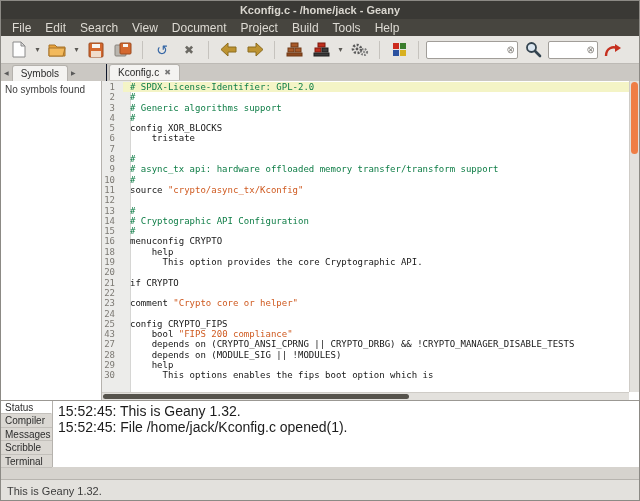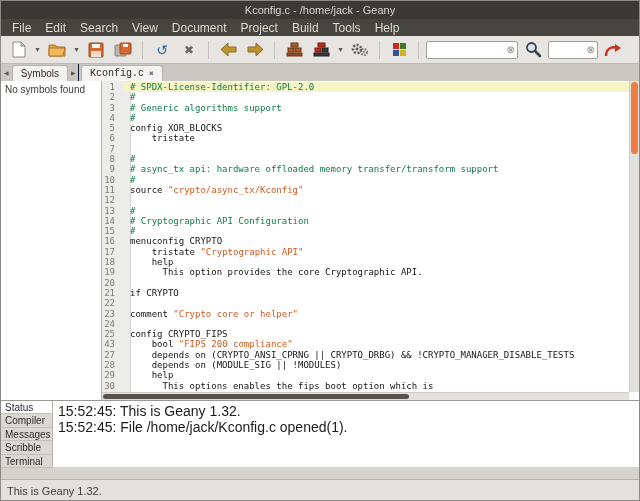--- a/index.html
+++ b/index.html
@@ -2,21 +2,21 @@
 <html><head>
 <meta charset="utf-8">
 <style>
   * { margin:0; padding:0; box-sizing:border-box; }
   html,body { background:#d6d3ce; }
   .app { position:relative; width:640px; height:501px; background:#d6d3ce;
          font-family:"Liberation Sans", sans-serif; overflow:hidden;
          border:1px solid #8c8a85; }
 
   .titlebar { position:absolute; top:0; left:0; right:0; height:18px;
-              background:#3a3935; color:#d9d6cf; font-size:11px; font-weight:normal;
+              background:#3a3935; color:#d9d6cf; font-size:11px; font-weight:bold;
               display:flex; align-items:center; justify-content:center; }
 
   .menubar { position:absolute; top:18px; left:0; right:0; height:17px;
              background:#47453f; display:flex; align-items:center; padding-left:4px; }
   .menu-item { color:#dedbd4; font-size:12px; padding:1px 7px; cursor:default; }
 
   .toolbar { position:absolute; top:35px; left:0; right:0; height:28px;
              background:#e7e5e1; border-bottom:1px solid #bdbab5;
              display:flex; align-items:center; padding:0 5px; gap:3px; }
   .tb-btn { display:inline-flex; align-items:center; justify-content:center;
@@ -25,27 +25,27 @@
   .tb-sep { width:1px; height:18px; background:#c6c3be; margin:0 4px; }
   .glyph { font-size:14px; line-height:1; }
   .tb-entry { position:relative; display:inline-flex; align-items:center; }
   .tb-entry input { height:18px; border:1px solid #a19e99; border-radius:2px;
                     background:#fff; font-size:10px; padding:0 14px 0 4px;
                     font-family:"Liberation Sans", sans-serif; }
   .entry-clear { position:absolute; right:3px; color:#8a8782; font-size:10px; }
 
   .tabrow { position:absolute; top:63px; left:0; right:0; height:17px;
             background:#cbc8c3; display:flex; }
-  .side-tabs { width:78px; display:flex; align-items:flex-end;
-               border-right:1px solid #0f172a;justify-content:space-between; }
+  .side-tabs { width:106px; display:flex; align-items:flex-end;
+               border-right:1px solid #0f172a; }
   .chev { font-size:6px; color:#5a5a5a; padding:0 3px 5px 3px; }
   .tab { background:#f4f3f1; border:1px solid #b5b2ad; border-bottom:none;
          border-radius:3px 3px 0 0; font-size:10px; color:#2b2b2b;
          padding:2px 8px 2px 8px; height:16px; display:flex; align-items:center; gap:5px; }
-  .edit-tabs { flex:1; display:flex; align-items:flex-end; padding-left:2px;font-family:Liberation Mono, monospace; }
+  .edit-tabs { flex:1; display:flex; padding-left:2px; }
   .tab-close { font-size:8px; color:#777; }
 
   .main { position:absolute; top:80px; left:0; right:0; height:319px; background:#fff; }
   .sidebar { position:absolute; left:0; top:0; bottom:0; width:101px; background:#fff;
              border-right:1px solid #b5b2ad; }
   .sidebar-empty { font-size:10px; color:#3d3d3d; padding:3px 4px; }
 
   .editor { position:absolute; left:101px; top:0; right:0; bottom:0; background:#fff; }
   .gutter-bg { position:absolute; left:0; top:0; bottom:8px; width:29px;
                background:#ececea; border-right:1px solid #d6d6d4; }
@@ -290,24 +290,20 @@
           </div>
           <div class="row">
             <span class="ln">15</span>
             <span class="lc"><span class="seg-p">#</span></span>
           </div>
           <div class="row">
             <span class="ln">16</span>
             <span class="lc"><span class="seg-d">menuconfig CRYPTO</span></span>
           </div>
           <div class="row">
-            <span class="ln">17</span>
-            <span class="lc"><span class="seg-d">    tristate </span><span class="seg-s">"Cryptographic API"</span></span>
-          </div>
-          <div class="row">
             <span class="ln">18</span>
             <span class="lc"><span class="seg-d">    help</span></span>
           </div>
           <div class="row">
             <span class="ln">19</span>
             <span class="lc"><span class="seg-d">      This option provides the core Cryptographic API.</span></span>
           </div>
           <div class="row">
             <span class="ln">20</span>
             <span class="lc"></span>

